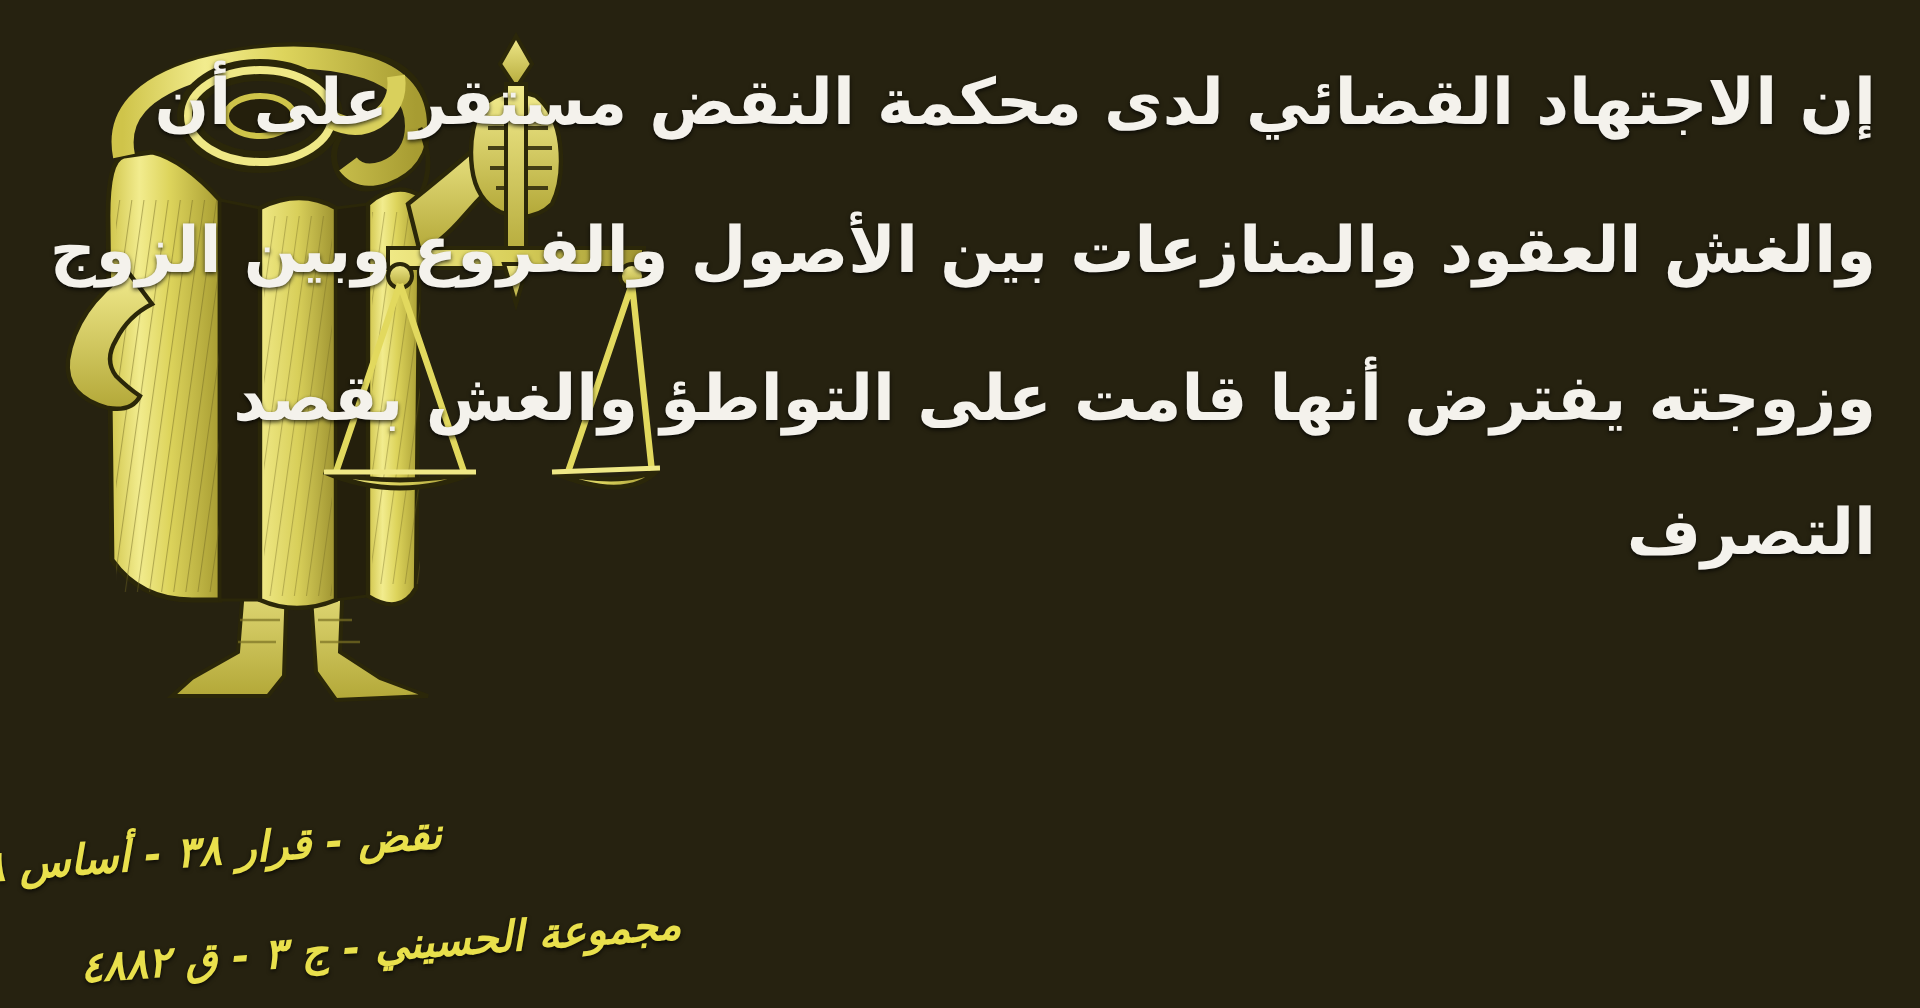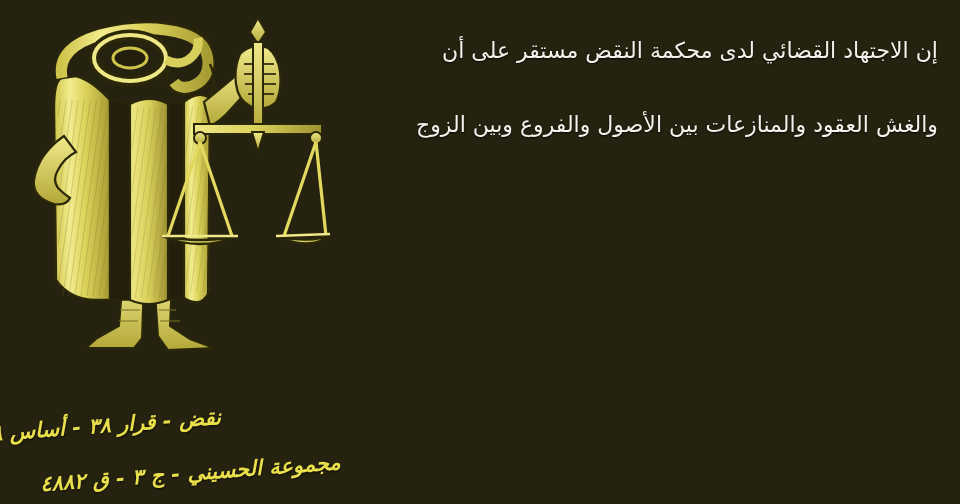--- a/index.html
+++ b/index.html
@@ -31,22 +31,22 @@
   #quote-block {
     position: absolute;
     right: 22px;
     top: 14px;
     width: 620px;
     text-align: right;
     direction: rtl;
   }
   .quote-line {
     color: #f4f2ec;
-    font-size: 22px;
-    font-weight: normal;
+    font-size: 32px;
+    font-weight: bold;
     line-height: 1.0;
     height: 74px;
     display: flex;
     align-items: center;
     justify-content: flex-start;
     white-space: nowrap;
     letter-spacing: 0px;
     text-shadow: 0 1px 2px rgba(0,0,0,.75);
   }
   .quote-line.last { height: 60px; }
@@ -191,20 +191,22 @@
           <path d="M258 228 Q296 244 312 226 Q296 236 258 228 Z" fill="url(#goldFace2)" stroke="#2b2709" stroke-width="2.4"></path>
           <path d="M258 228 L312 226" stroke="#efe886" stroke-width="2.6"></path>
         </g>
       </g>
     </svg>
   </div>
 
   <div id="quote-block">
     <div class="quote-line">إن الاجتهاد القضائي لدى محكمة النقض مستقر على أن</div>
     <div class="quote-line">والغش العقود والمنازعات بين الأصول والفروع وبين الزوج</div>
+    <div class="quote-line">وزوجته يفترض أنها قامت على التواطؤ والغش بقصد</div>
+    <div class="quote-line last">التصرف</div>
   </div>
 
   <div id="citation-block">
     <div class="citation-line" id="citation-line-1">نقض - قرار ٣٨ - أساس ٦٨ - تاريخ ٧/٢/٢٠٠٠</div>
     <div class="citation-line" id="citation-line-2">مجموعة الحسيني - ج ٣ - ق ٤٨٨٢</div>
   </div>
 
 </div>
 
 </body></html>

